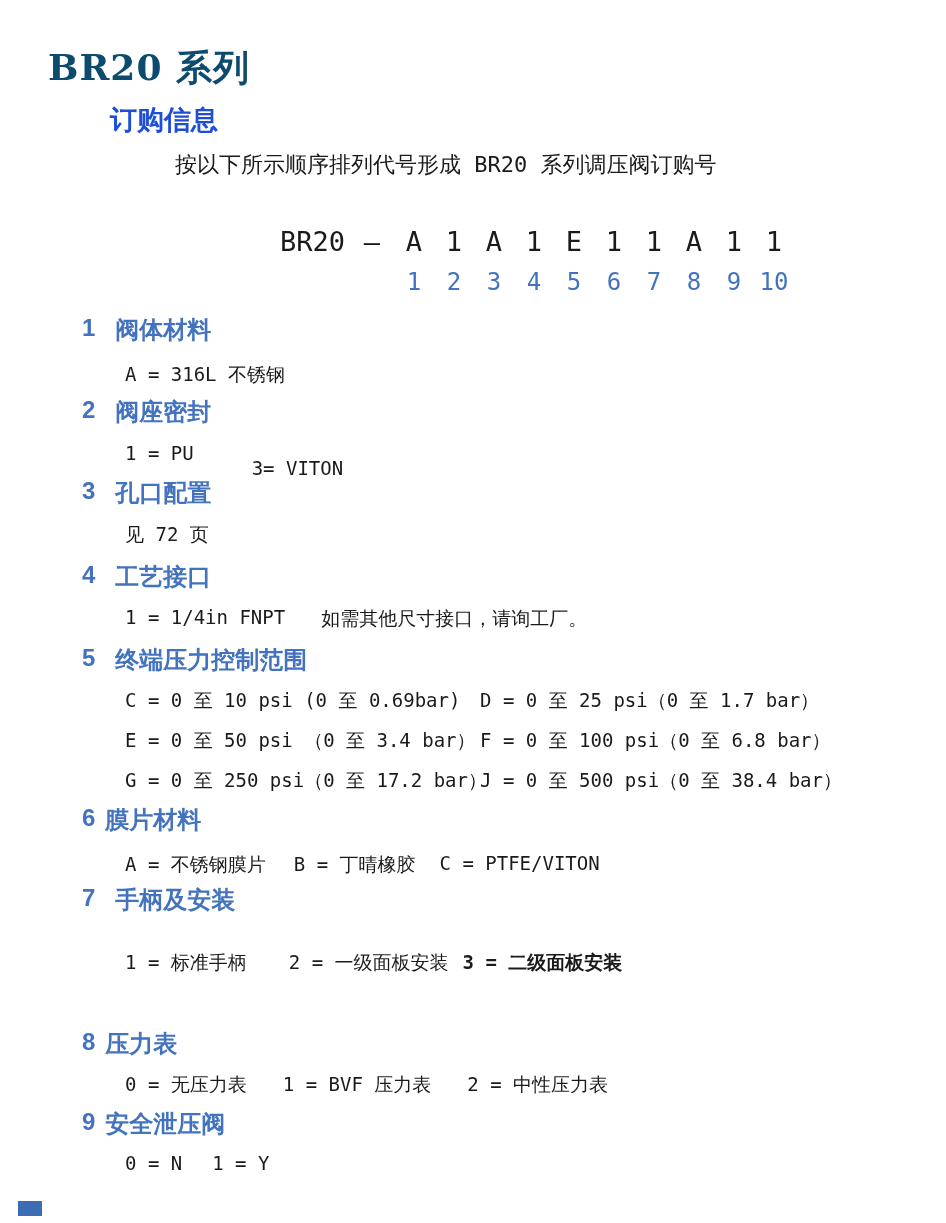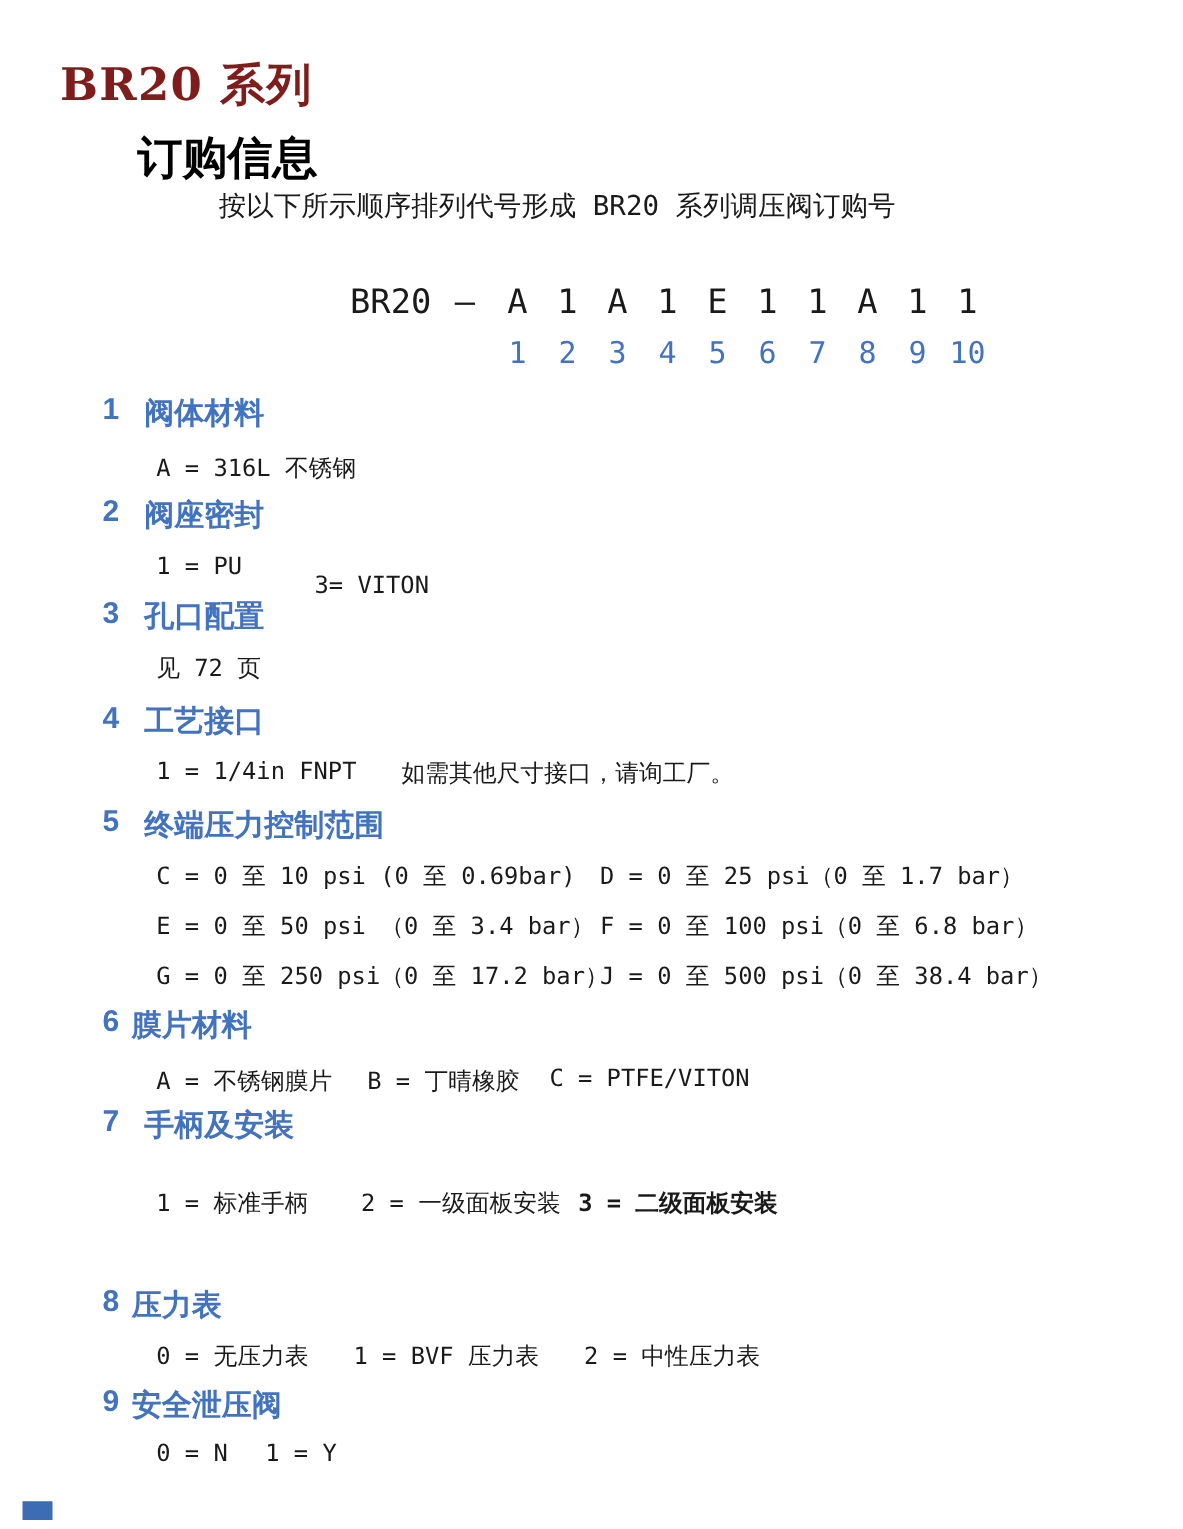--- a/index.html
+++ b/index.html
@@ -2,23 +2,23 @@
 <html><head>
 <meta charset="utf-8">
 <style>
   html,body{margin:0;padding:0;}
   body{
     width:946px;height:1223px;position:relative;background:#ffffff;
     font-family:"DejaVu Sans Mono","DejaVu Sans",sans-serif;
     color:#1a1a1a;overflow:hidden;
   }
   .abs{position:absolute;white-space:nowrap;}
-  .doc-title{left:48px;top:44px;font-size:36px;font-weight:600;color:#7f1d1d;
+  .doc-title{left:48px;top:44px;font-size:36px;font-weight:600;color:#0c4a6e;
              font-family:"DejaVu Serif","DejaVu Sans",serif;letter-spacing:1px;}
-  .doc-subtitle{left:110px;top:102px;font-size:36px;font-weight:bold;color:#000000;
+  .doc-subtitle{left:110px;top:102px;font-size:27px;font-weight:bold;color:#1d4ed8;
                 font-family:"Liberation Sans","DejaVu Sans",sans-serif;}
   .intro{left:175px;top:150px;font-size:22px;}
   .code-row{left:280px;top:226px;font-size:27px;display:flex;align-items:center;}
   .code-prefix{width:70px;}
   .code-dash{width:44px;text-align:center;}
   .code-cell{width:40px;text-align:center;}
   .num-row{left:280px;top:268px;font-size:24px;display:flex;color:#4373BE;}
   .num-spacer{width:114px;}
   .num-cell{width:40px;text-align:center;}
   .sec-head{left:82px;font-size:24px;font-weight:bold;color:#4373BE;

